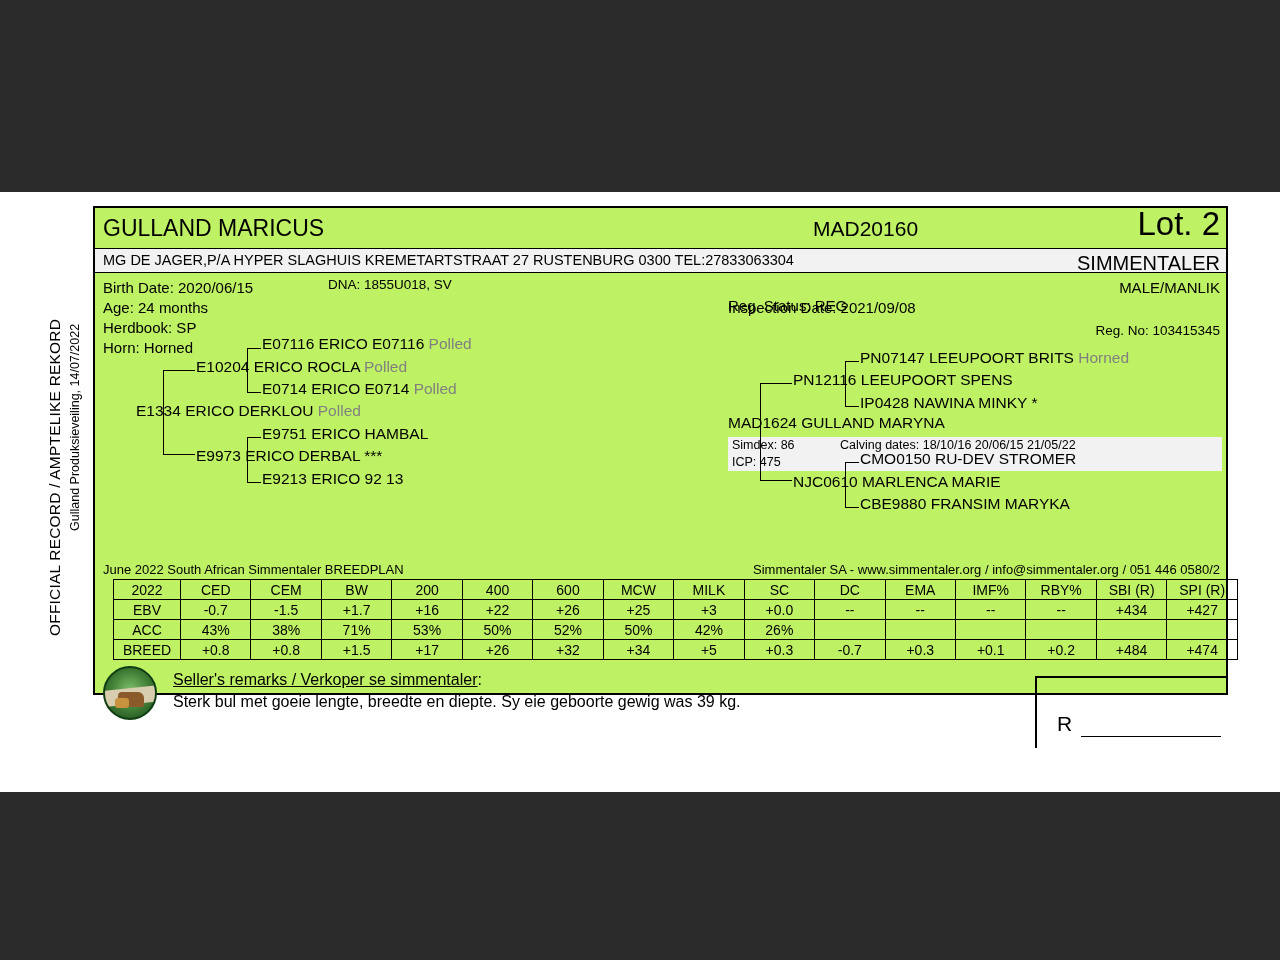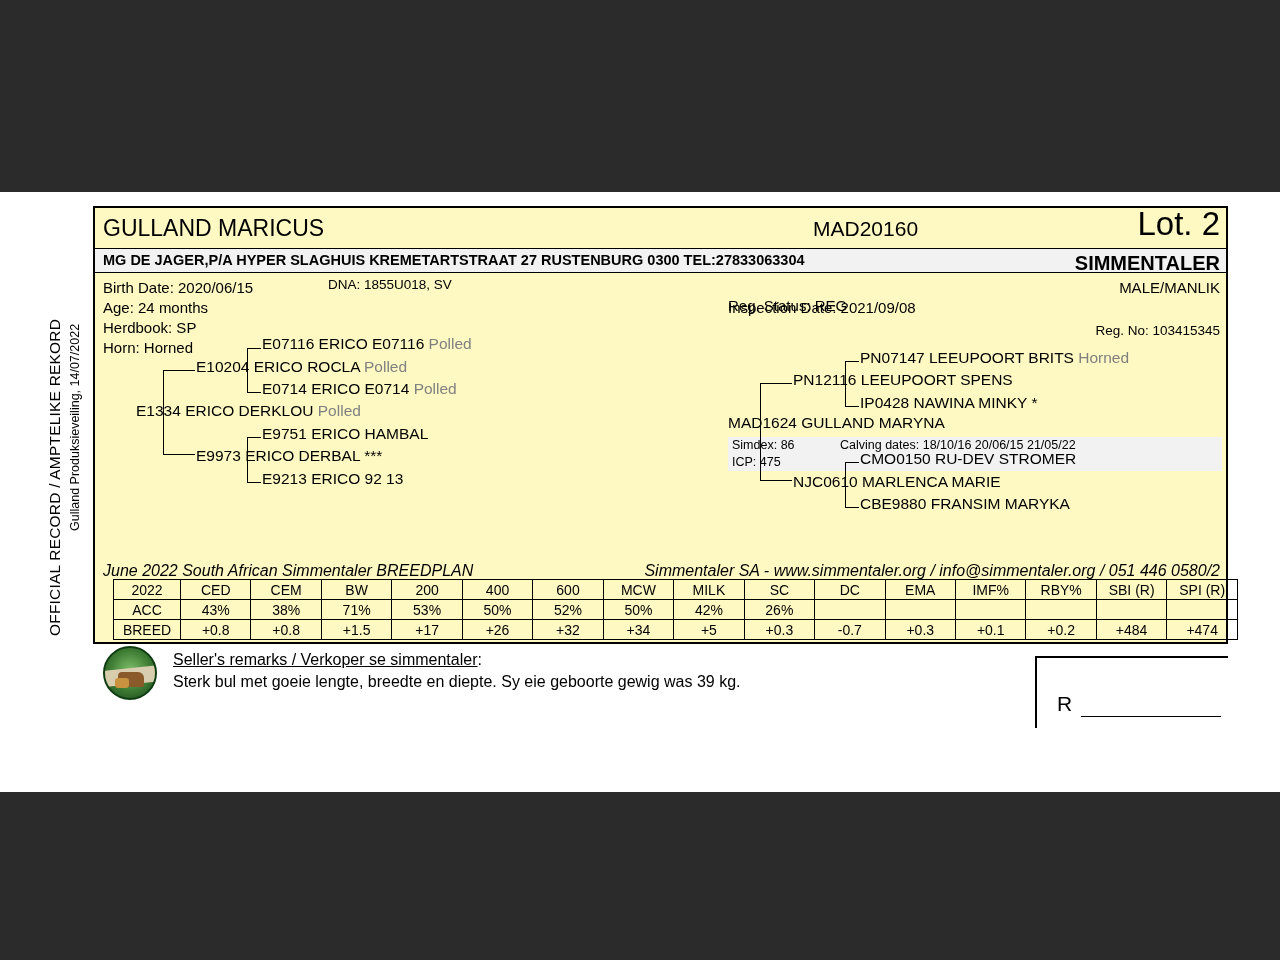--- a/index.html
+++ b/index.html
@@ -63,24 +63,24 @@
     font-size: 14px;
     color: #000;
     font-weight: bold;
   }
   
   #card {
     position: absolute;
     left: 93px;
     top: 206px;
     width: 1135px;
-    height: 438px;
+    height: 489px;
     border: 2px solid #000;
     box-sizing: border-box;
-    background: #fef9c3;
+    background: #bef264;
   }
   
   #hdr1 {
     position: relative;
     height: 40px;
     border-bottom: 1.5px solid #000;
   }
   #animal-name {
     position: absolute;
     left: 8px; top: 7px;
@@ -95,21 +95,20 @@
     position: absolute;
     right: 6px; top: -3px;
     font-size: 33px;
   }
   
   #hdr2 {
     position: relative;
     height: 23px;
     border-bottom: 1.5px solid #000;
     background: #f2f2f2;
-    font-weight: bold;
   }
   #breeder-line {
     position: absolute;
     left: 8px; top: 3px;
     font-size: 14.5px;
   }
   #breed-name {
     position: absolute;
     right: 6px; top: 3px;
     font-size: 20px;
@@ -162,22 +161,21 @@
     background: #f2f2f2;
   }
   #simdex { position: absolute; left: 637px; top: 76px; font-size: 12.5px; }
   #calving { position: absolute; left: 745px; top: 76px; font-size: 12.5px; }
   #icp { position: absolute; left: 637px; top: 93px; font-size: 12.5px; }
 
   
   #bp-head {
     position: relative;
     height: 17px;
-    font-size: 16px;
-    font-style: italic;
+    font-size: 13px;
   }
   #bp-left { position: absolute; left: 8px; top: 0; }
   #bp-right { position: absolute; right: 6px; top: 0; }
 
   table#bp {
     border-collapse: collapse;
     width: 1125px;
     margin-left: 18px;
     table-layout: fixed;
     font-size: 14px;
@@ -401,20 +399,38 @@
           <td>MILK</td>
           <td>SC</td>
           <td>DC</td>
           <td>EMA</td>
           <td>IMF%</td>
           <td>RBY%</td>
           <td>SBI (R)</td>
           <td>SPI (R)</td>
         </tr>
         <tr>
+          <td class="rowlabel">EBV</td>
+          <td>-0.7</td>
+          <td>-1.5</td>
+          <td>+1.7</td>
+          <td>+16</td>
+          <td>+22</td>
+          <td>+26</td>
+          <td>+25</td>
+          <td>+3</td>
+          <td>+0.0</td>
+          <td>--</td>
+          <td>--</td>
+          <td>--</td>
+          <td>--</td>
+          <td>+434</td>
+          <td>+427</td>
+        </tr>
+        <tr>
           <td class="rowlabel">ACC</td>
           <td>43%</td>
           <td>38%</td>
           <td>71%</td>
           <td>53%</td>
           <td>50%</td>
           <td>52%</td>
           <td>50%</td>
           <td>42%</td>
           <td>26%</td>

